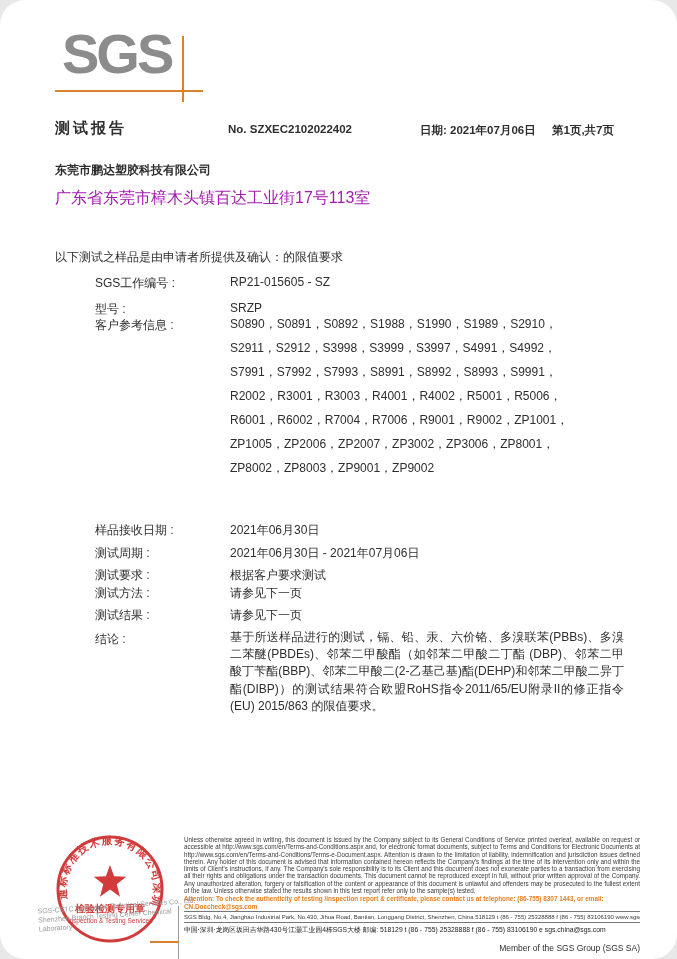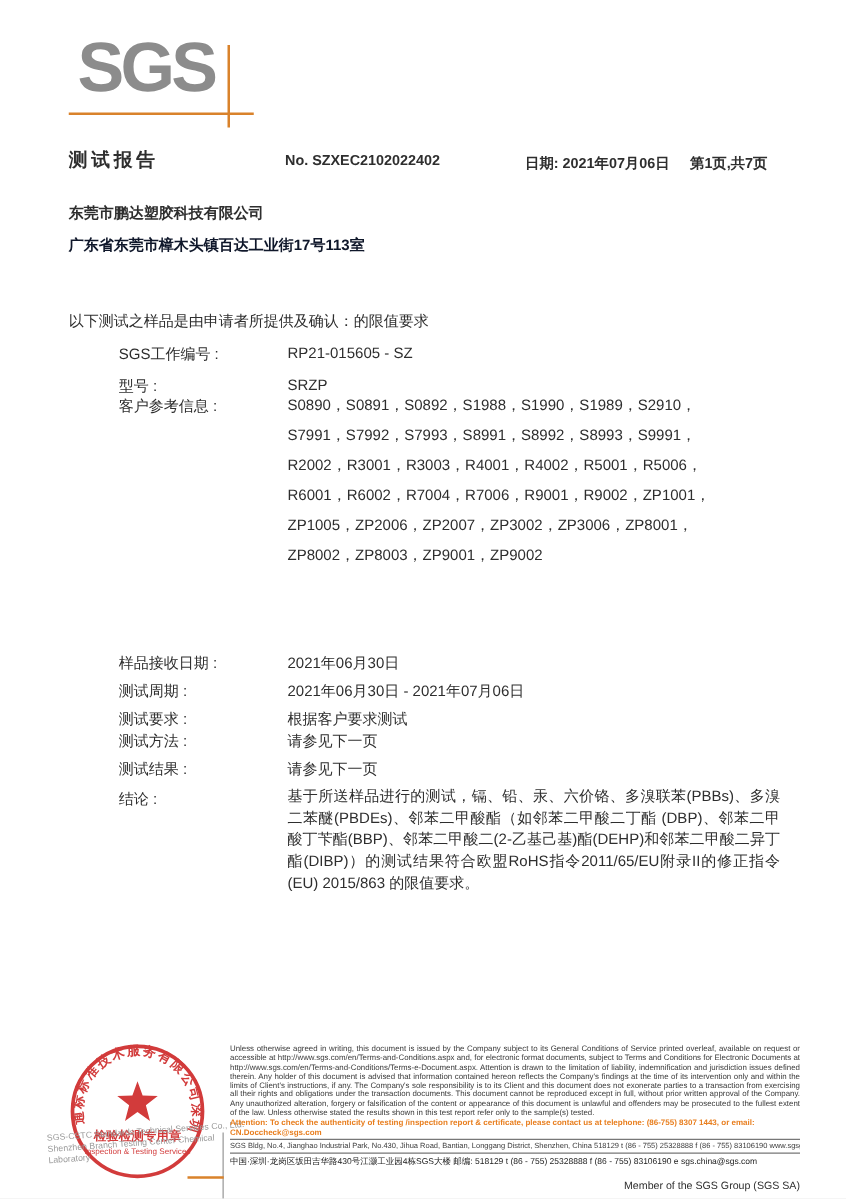--- a/index.html
+++ b/index.html
@@ -3,37 +3,38 @@
 <meta charset="utf-8">
 <style>
   html,body{margin:0;padding:0;background:#e8e8e8;}
   .page{
     position:relative;
     width:677px;height:959px;
     background:#ffffff;
     font-family:"Liberation Sans","DejaVu Sans",sans-serif;
     color:#333;
     overflow:hidden;
+    border-radius:25px;
   }
   
   .logo-text{
     position:absolute;left:62px;top:26px;
     font-size:56px;font-weight:700;color:#8c8c8c;
     letter-spacing:-3px;line-height:1;
   }
   .reg-h{position:absolute;left:55px;top:90px;width:148px;height:2px;background:#d9822b;}
   .reg-v{position:absolute;left:182px;top:36px;width:2px;height:66px;background:#d9822b;}
   
   .h-title{position:absolute;left:55px;top:119px;font-size:15px;font-weight:700;letter-spacing:3px;color:#2e2e2e;}
   .h-no{position:absolute;left:228px;top:123px;font-size:11.5px;font-weight:700;color:#2e2e2e;}
   .h-date{position:absolute;left:420px;top:123px;font-size:11.5px;font-weight:700;color:#2e2e2e;}
   .h-page{position:absolute;left:552px;top:123px;font-size:11.5px;font-weight:700;color:#2e2e2e;}
   
   .ap-company{position:absolute;left:55px;top:162px;font-size:12px;font-weight:700;color:#2e2e2e;}
-  .ap-address{position:absolute;left:55px;top:188px;font-size:12px;font-weight:700;color:#0f172a;}
+  .ap-address{position:absolute;left:55px;top:188px;font-size:16px;font-weight:400;color:#a21caf;}
   
   .statement{position:absolute;left:55px;top:249px;font-size:12px;color:#2e2e2e;}
   
   .lbl{position:absolute;left:55px;font-size:12px;color:#2e2e2e;margin-left:40px;}
   .val{position:absolute;left:230px;font-size:12px;color:#2e2e2e;}
   .ref-lines{position:absolute;left:230px;top:312px;font-size:12px;color:#2e2e2e;}
   .ref-lines div{height:24px;line-height:24px;}
   .conclusion-val{
     position:absolute;left:230px;top:629px;width:394px;
     font-size:12px;line-height:17.2px;color:#2e2e2e;text-align:justify;
@@ -85,20 +86,21 @@
 
   <div class="lbl" style="top:275px">SGS工作编号 :</div>
   <div class="val" style="top:275px">RP21-015605 - SZ</div>
 
   <div class="lbl" style="top:301px">型号 :</div>
   <div class="val" style="top:301px">SRZP</div>
 
   <div class="lbl" style="top:317px">客户参考信息 :</div>
   <div class="ref-lines">
     <div>S0890，S0891，S0892，S1988，S1990，S1989，S2910，</div>
+    <div>S2911，S2912，S3998，S3999，S3997，S4991，S4992，</div>
     <div>S7991，S7992，S7993，S8991，S8992，S8993，S9991，</div>
     <div>R2002，R3001，R3003，R4001，R4002，R5001，R5006，</div>
     <div>R6001，R6002，R7004，R7006，R9001，R9002，ZP1001，</div>
     <div>ZP1005，ZP2006，ZP2007，ZP3002，ZP3006，ZP8001，</div>
     <div>ZP8002，ZP8003，ZP9001，ZP9002</div>
   </div>
 
   <div class="lbl" style="top:522px">样品接收日期 :</div>
   <div class="val" style="top:522px">2021年06月30日</div>
 

